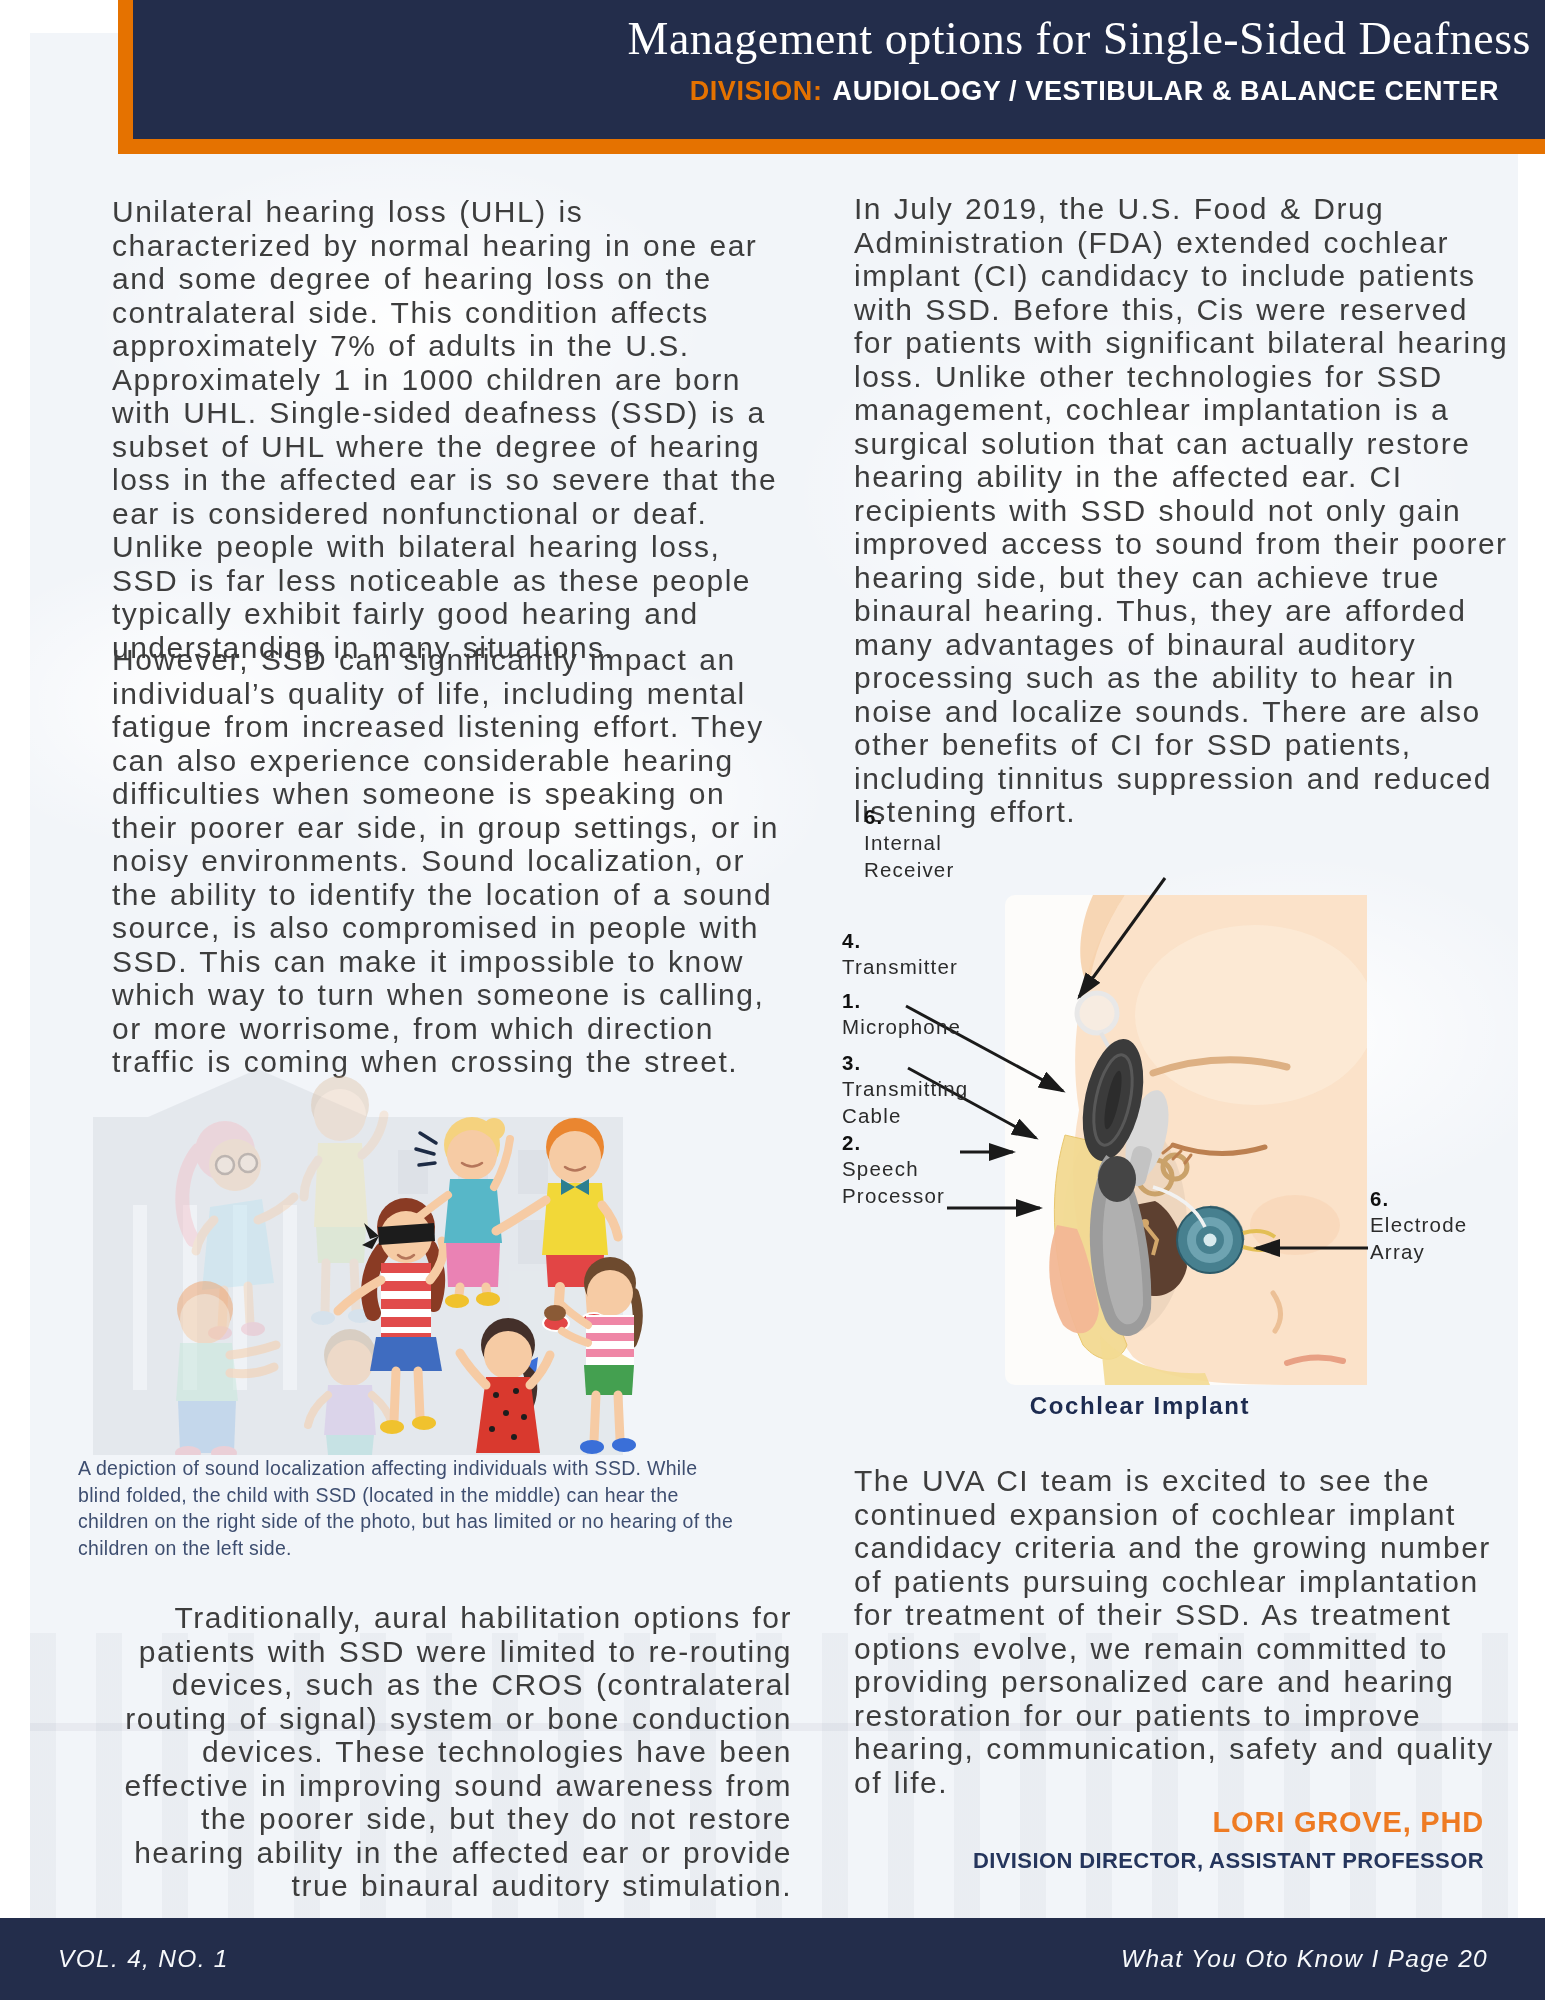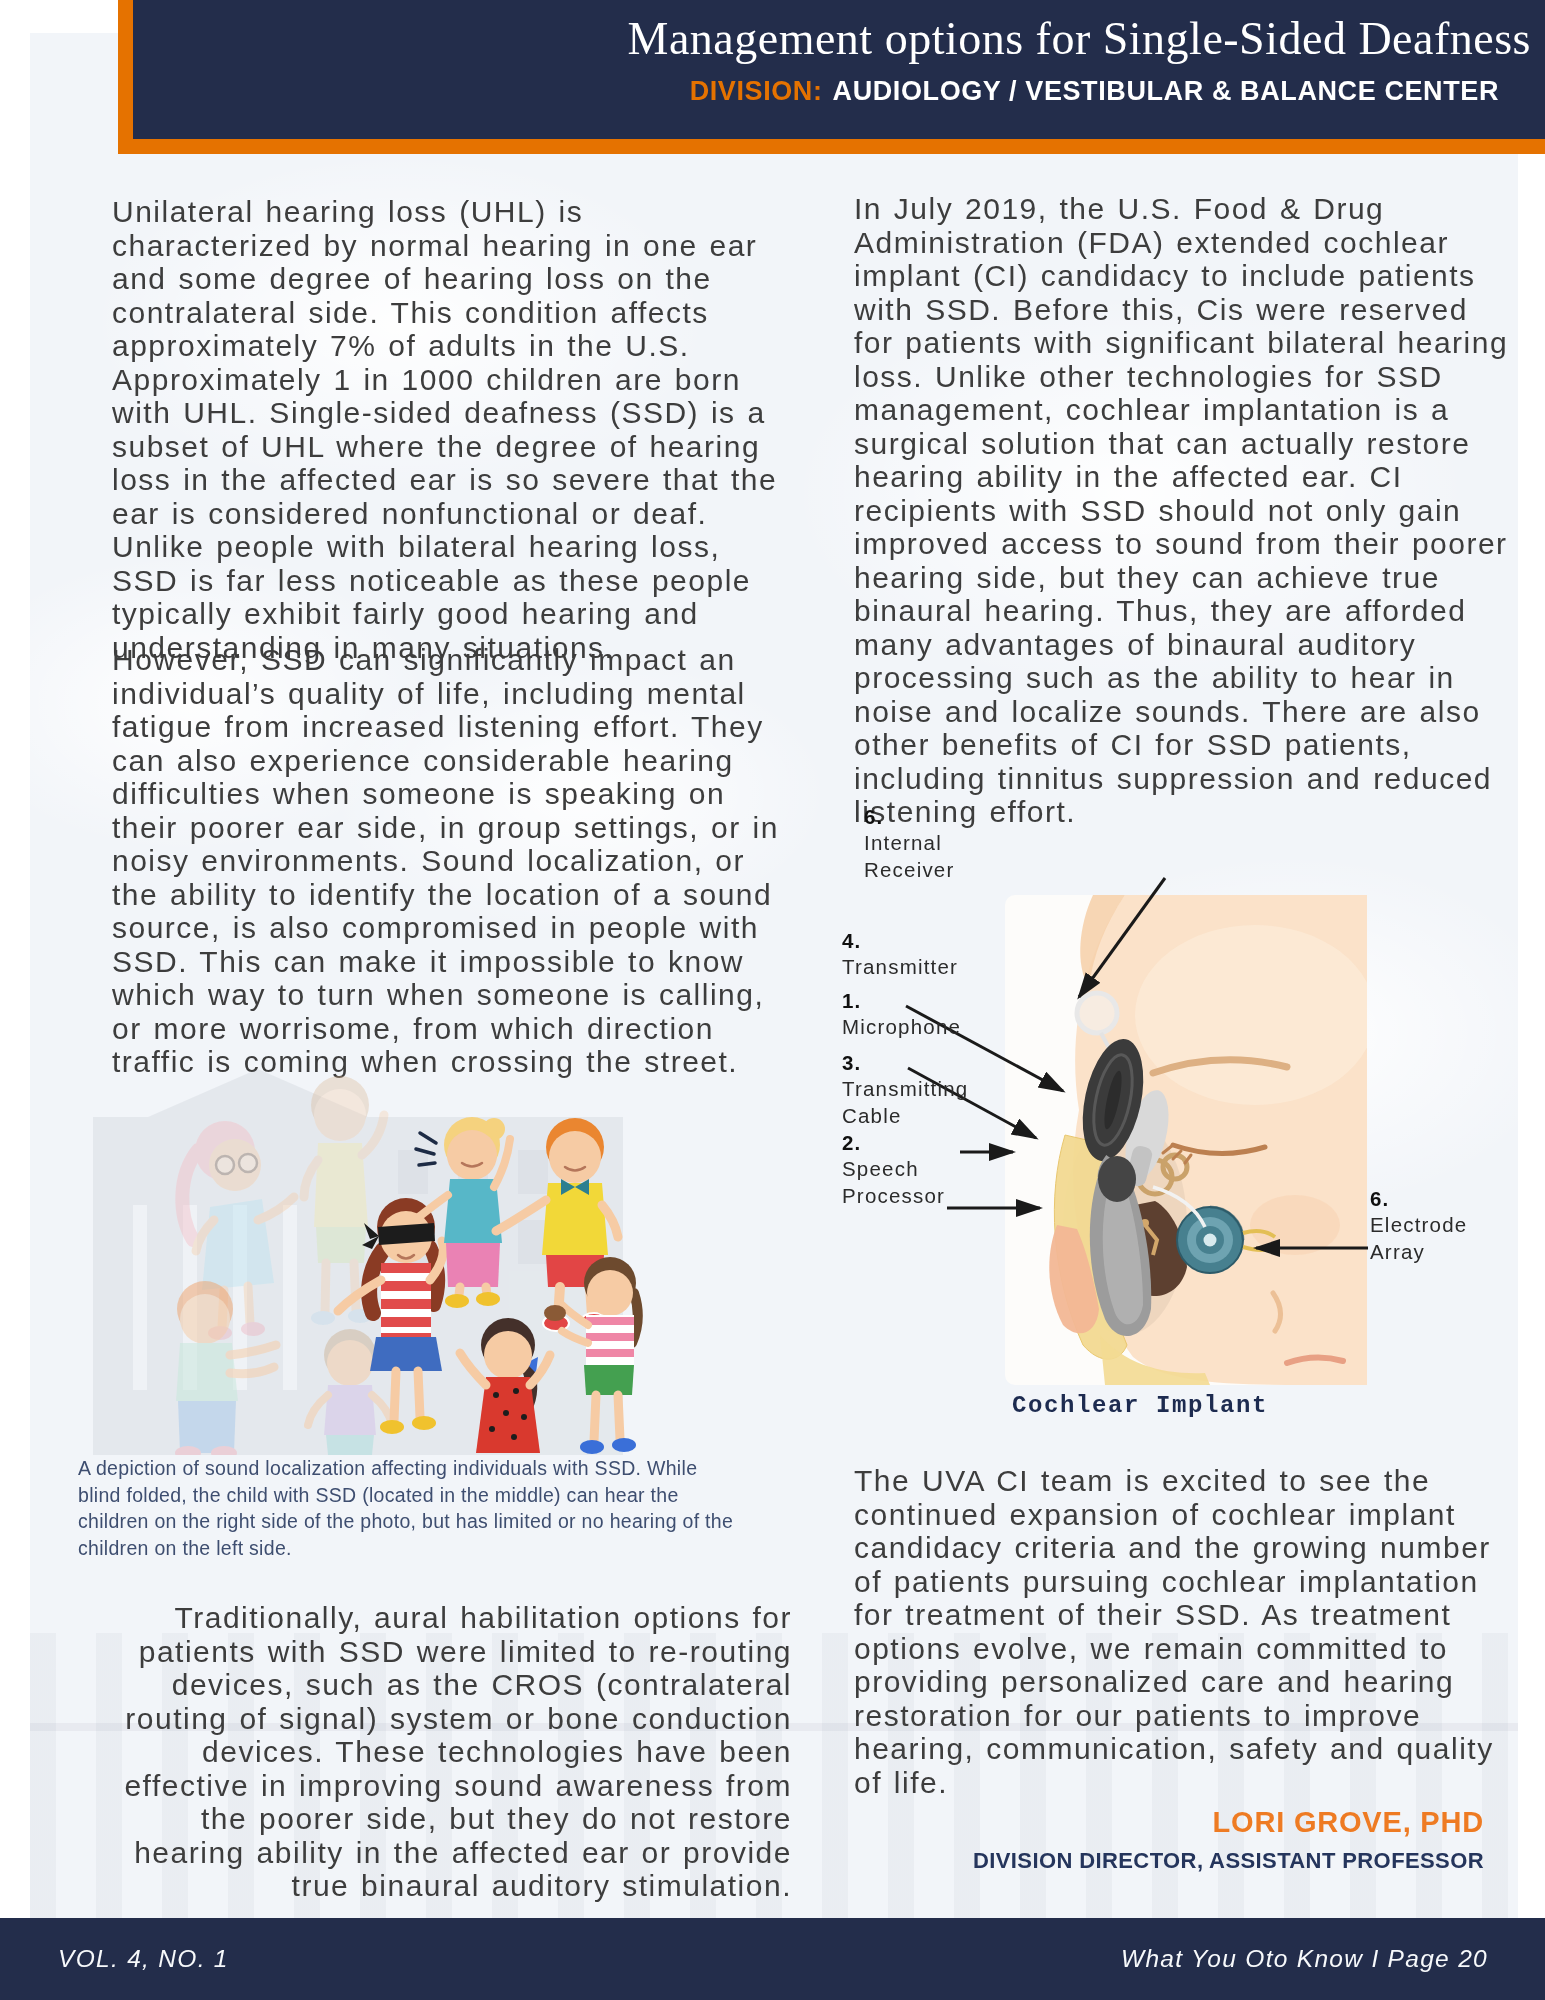--- a/index.html
+++ b/index.html
@@ -45,21 +45,21 @@
   .arrows{position:absolute;left:0;top:0;width:700px;height:590px;pointer-events:none;}
   .dlabel{position:absolute;font-size:20.5px;line-height:27px;letter-spacing:1.2px;color:#2b2b2b;}
   .dlabel .num{font-weight:bold;color:#101010;line-height:25px;}
   .dl0{left:44px;top:4px;width:130px;}
   .dl1{left:22px;top:128px;width:190px;}
   .dl2{left:22px;top:188px;width:190px;}
   .dl3{left:22px;top:250px;width:160px;}
   .dl4{left:22px;top:330px;width:150px;}
   .dl5{left:550px;top:386px;width:145px;}
   .diagram-caption{position:absolute;left:820px;top:1392px;width:640px;text-align:center;
-                   font-size:24px;font-weight:bold;letter-spacing:1.6px;color:#1d2b50;font-family:Liberation Mono, monospace;}
+                   font-size:24px;font-weight:bold;letter-spacing:1.6px;color:#1d2b50;}
 
   
   .signature{position:absolute;right:61px;top:1806px;text-align:right;}
   .sig-name{font-size:29px;font-weight:bold;letter-spacing:.8px;color:#ee7b23;}
   .sig-title{margin-top:9px;font-size:22px;font-weight:bold;letter-spacing:.4px;color:#25355c;}
 
   
   .footer{position:absolute;left:0;top:1918px;width:1545px;height:82px;background:#232d4b;
           display:flex;justify-content:space-between;align-items:center;box-sizing:border-box;
           padding:0 57px 0 58px;color:#f7f9fb;font-size:24.5px;letter-spacing:1.3px;font-style:italic;}

